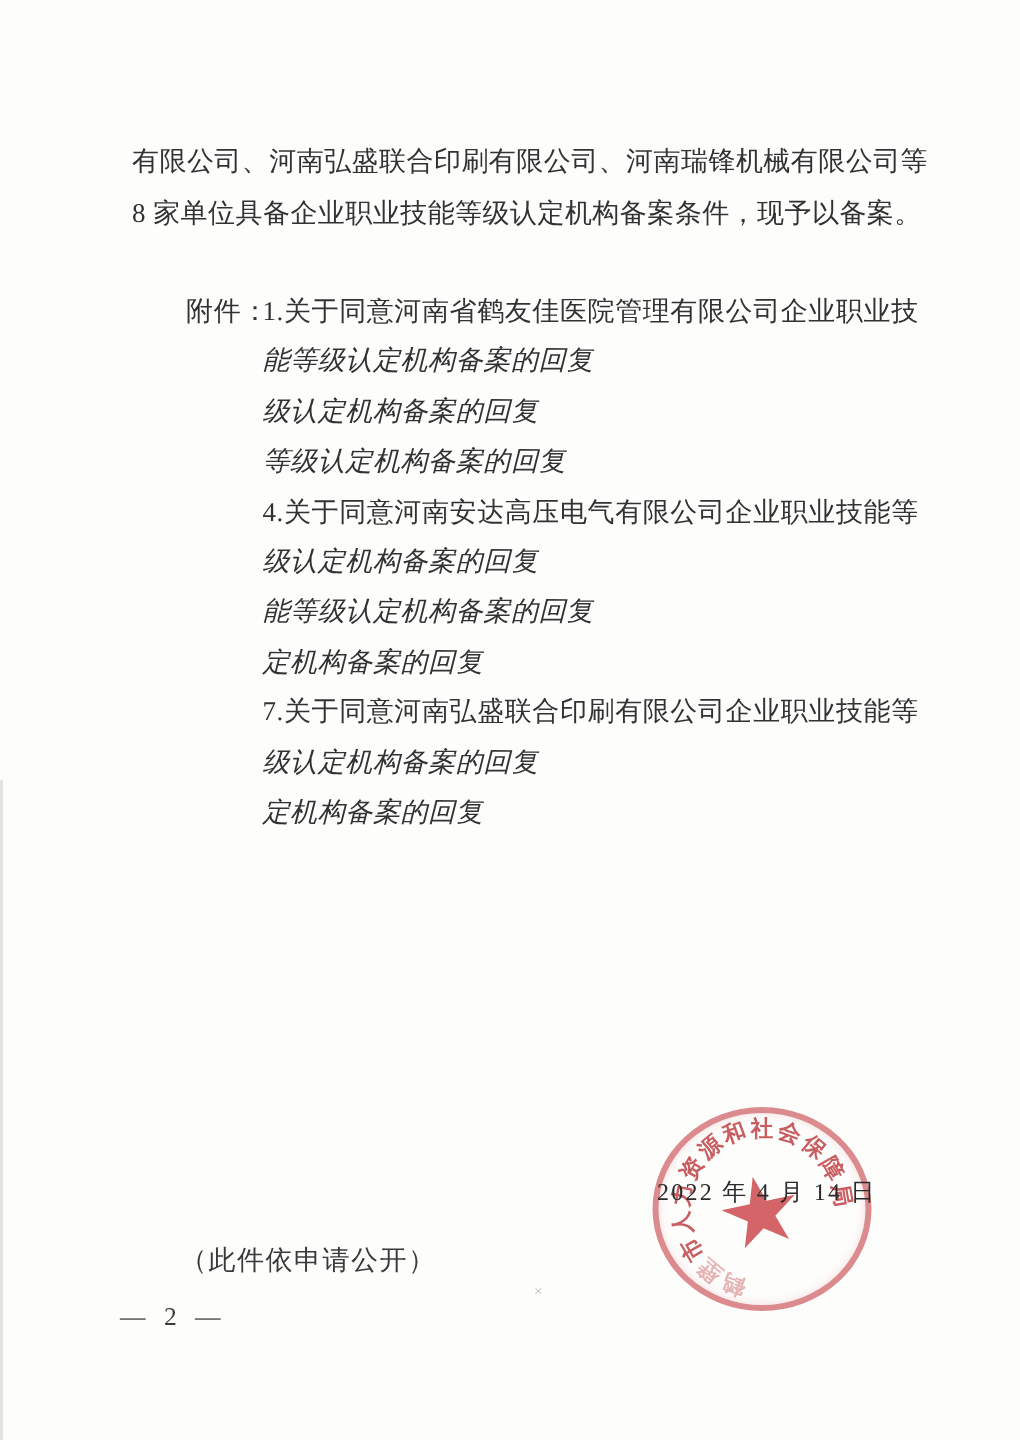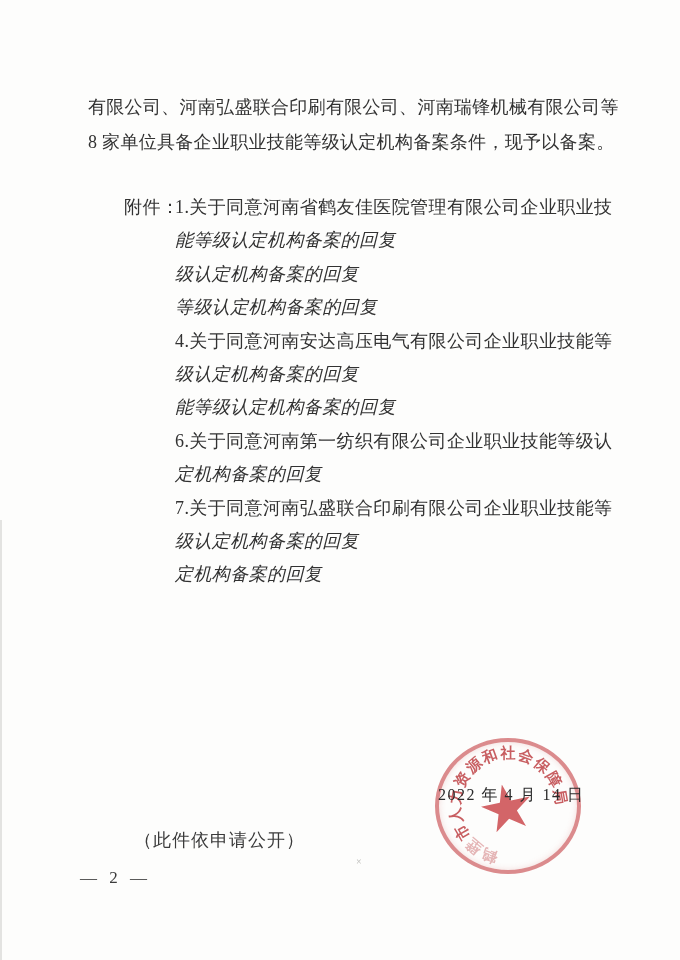--- a/index.html
+++ b/index.html
@@ -28,21 +28,21 @@
   }
   .att-line.l2{font-style:italic;}
 
   .sig-date{
     position:absolute;left:438px;top:785px;
     font-size:16px;letter-spacing:1.5px;color:#2b2b2b;z-index:5;
     white-space:nowrap;
   }
 
   .disclosure{
-    position:absolute;left:134px;top:828px;
+    position:absolute;left:120px;top:828px;
     font-size:18px;letter-spacing:1px;color:#3a3a3a;
   }
   .page-num{
     position:absolute;left:80px;top:868px;
     font-size:17px;letter-spacing:4px;color:#3c3c3c;
   }
   .speck{
     position:absolute;left:356px;top:856px;
     font-size:10px;color:#b9b9b6;
   }
@@ -97,21 +97,20 @@
       <div class="att-line l2">等级认定机构备案的回复</div>
     </div>
     <div class="att-item">
       <div class="att-line l1">4.关于同意河南安达高压电气有限公司企业职业技能等</div>
       <div class="att-line l2">级认定机构备案的回复</div>
     </div>
     <div class="att-item">
       <div class="att-line l2">能等级认定机构备案的回复</div>
     </div>
     <div class="att-item">
-      <div class="att-line l1">6.关于同意河南第一纺织有限公司企业职业技能等级认</div>
       <div class="att-line l2">定机构备案的回复</div>
     </div>
     <div class="att-item">
       <div class="att-line l1">7.关于同意河南弘盛联合印刷有限公司企业职业技能等</div>
       <div class="att-line l2">级认定机构备案的回复</div>
     </div>
     <div class="att-item">
       <div class="att-line l2">定机构备案的回复</div>
     </div>
   </div>

